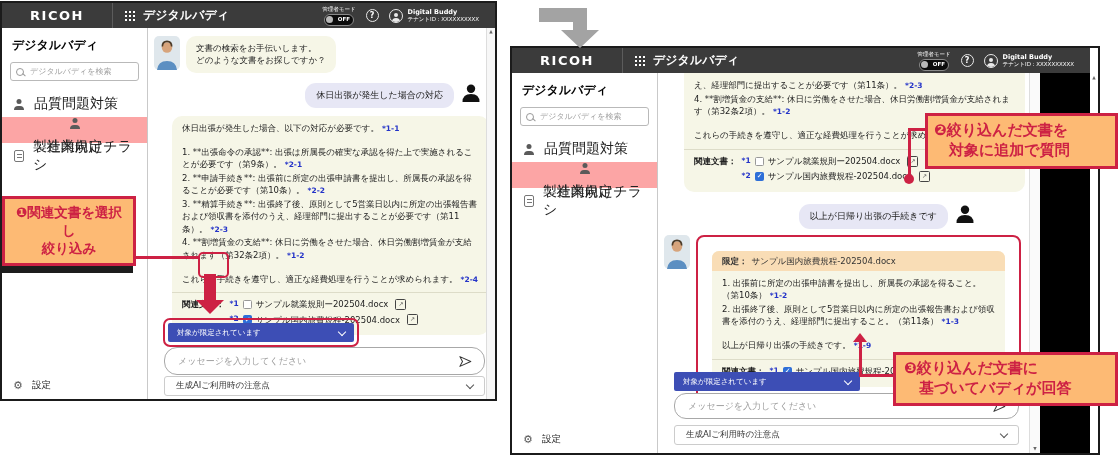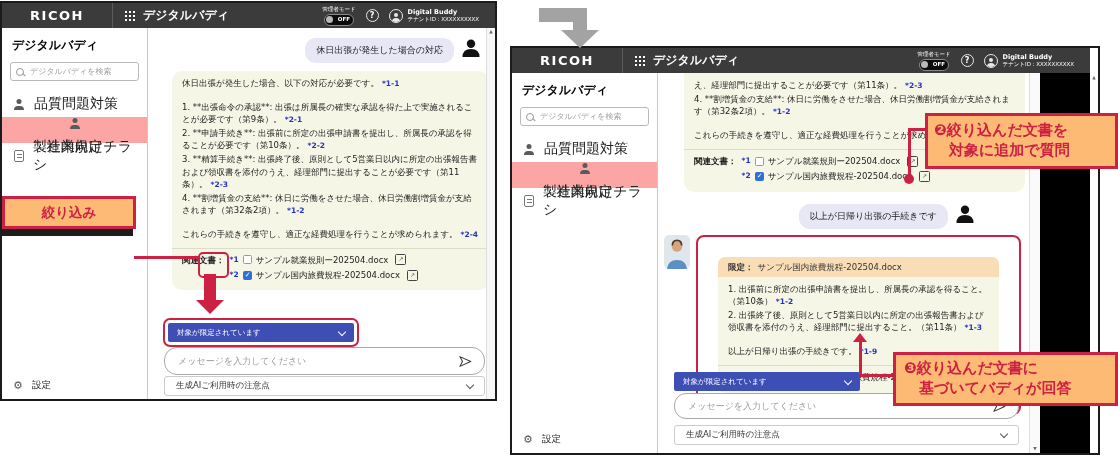--- a/index.html
+++ b/index.html
@@ -81,21 +81,21 @@
   .dlabel{font-weight:bold;white-space:nowrap;}
   .docrow{display:flex;align-items:center;gap:4px;margin-bottom:3px;}
   .cb{width:9px;height:9px;border:1px solid #999;border-radius:1.5px;background:#fff;box-sizing:border-box;position:relative;flex:0 0 auto;cursor:pointer;}
   .cb.checked{background:#2e6fd8;border-color:#2e6fd8;}
   .cb.checked::after{content:"✓";position:absolute;left:1px;top:-1.5px;font-size:7px;color:#fff;}
   .docname{color:#222;cursor:pointer;}
   .ext{width:9px;height:9px;border:1.1px solid #444;border-radius:1.5px;font-size:6px;line-height:8px;text-align:center;color:#444;margin-left:3px;flex:0 0 auto;cursor:pointer;}
 
   
   .limited-row{display:flex;gap:6px;margin:6px 4px 0 6px;align-items:flex-start;}
-  .limited-high{border:2.5px solid var(--annotation_red,#cd2144);border-radius:8px;padding:20px;flex:1;margin-right:4px;}
+  .limited-high{border:2.5px solid var(--annotation_red,#cd2144);border-radius:8px;padding:14px;flex:1;margin-right:4px;}
   .limited-bubble{background:var(--ai_bubble,#f6f6e7);border-radius:7px;overflow:hidden;font-size:8.5px;line-height:1.45;color:#222;}
   .limited-head{background:var(--limited_header,#f9ddb6);padding:4px 10px;display:flex;gap:4px;font-size:8.5px;color:#333;}
   .limited-head .sl{font-weight:bold;}
   .limited-bodypad{padding:6px 10px 7px;}
 
   
   .scope-high{position:absolute;left:15px;bottom:52px;border:2.5px solid var(--annotation_red,#cd2144);border-radius:7px;padding:3px;z-index:3;background:transparent;}
   .scope-plain{position:absolute;left:16px;bottom:62px;z-index:3;}
   .scopebar{width:186px;height:19px;background:var(--scope_bar_blue,#3d4eb5);border-radius:2px;color:#fff;
             font-size:7.5px;display:flex;align-items:center;padding:0 9px;box-sizing:border-box;cursor:pointer;}
@@ -180,20 +180,32 @@
             <span class="ic-flyer"></span>
             <span>製造業向けチラシ</span>
           </div>
         </div>
       <div class="sb-settings">
         <span class="gear">⚙</span>
         <span>設定</span>
       </div>
     </div>
     <div class="main">
+      <div class="msgrow">
+        <svg class="avatar-svg" viewBox="0 0 26 34">
+          <rect x="0" y="0" width="26" height="34" rx="5" fill="#dfe7ec"></rect>
+          <circle cx="13" cy="11.5" r="5.2" fill="#d7a47c"></circle>
+          <path d="M7.5 10.5 q0-6 5.5-6 q5.5 0 5.5 6 l-1.6 0 q-0.5-4.2-3.9-4.2 q-3.4 0-3.9 4.2 z" fill="#4c3b28"></path>
+          <path d="M3 34 q1-9 10-9 q9 0 10 9 z" fill="#5c8fc2"></path>
+        </svg>
+        <div class="bubble-ai">
+          <div>文書の検索をお手伝いします。</div>
+          <div>どのような文書をお探しですか？</div>
+        </div>
+      </div>
       <div class="msgrow user">
         <div class="bubble-user">休日出張が発生した場合の対応</div>
         <svg class="usericon-svg" viewBox="0 0 20 20">
           <circle cx="10" cy="5.8" r="4.2" fill="#111"></circle>
           <path d="M1.5 19 q0-8 8.5-8 q8.5 0 8.5 8 z" fill="#111"></path>
         </svg>
       </div>
       <div class="answer">
         <div class="bubble-ai">
           <div>
@@ -391,20 +403,21 @@
       <div class="up">▲</div>
     </div>
   </div>
 </div>
 
 <svg id="gray-arrow" width="70" height="50">
   <path d="M3 6 H51 V28 H63 L44 46 L25 28 H37 V20 H3 Z" fill="#a3a3a3"></path>
 </svg>
 
 <div class="annbox" id="ann1">
+  <div>❶関連文書を選択し</div>
   <div>絞り込み</div>
 </div>
 <div class="redline" id="ann1-connector"></div>
 <div id="cb-high"></div>
 <div class="redline" id="arrow-shaft"></div>
 <div id="arrow-head"></div>
 
 <div class="annbox" id="ann2">
   <div>❷絞り込んだ文書を</div>
   <div class="l2">対象に追加で質問</div>

